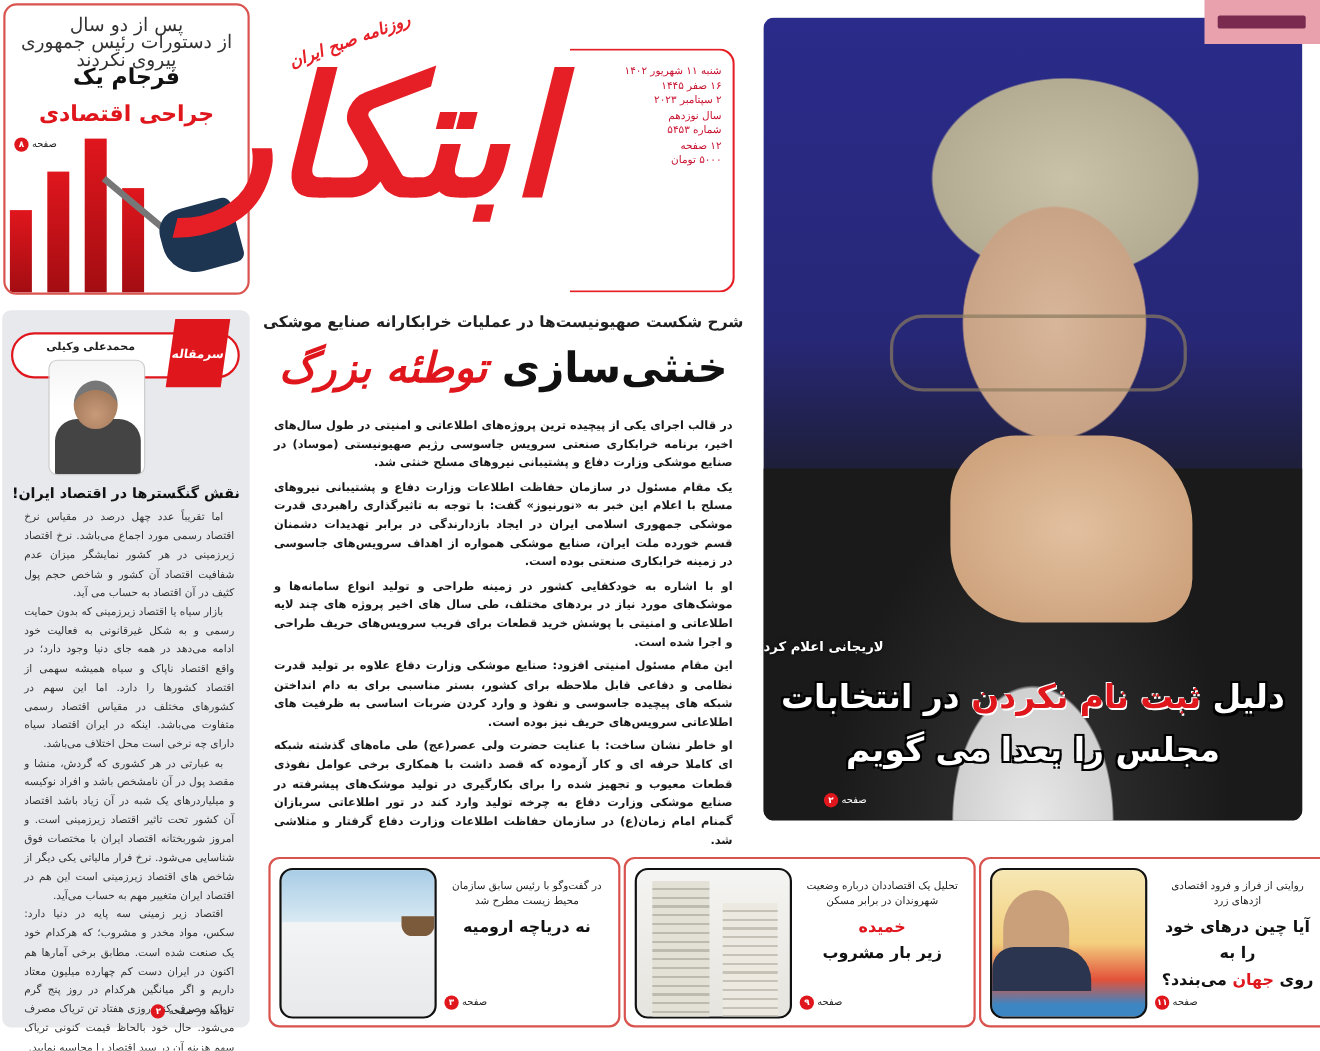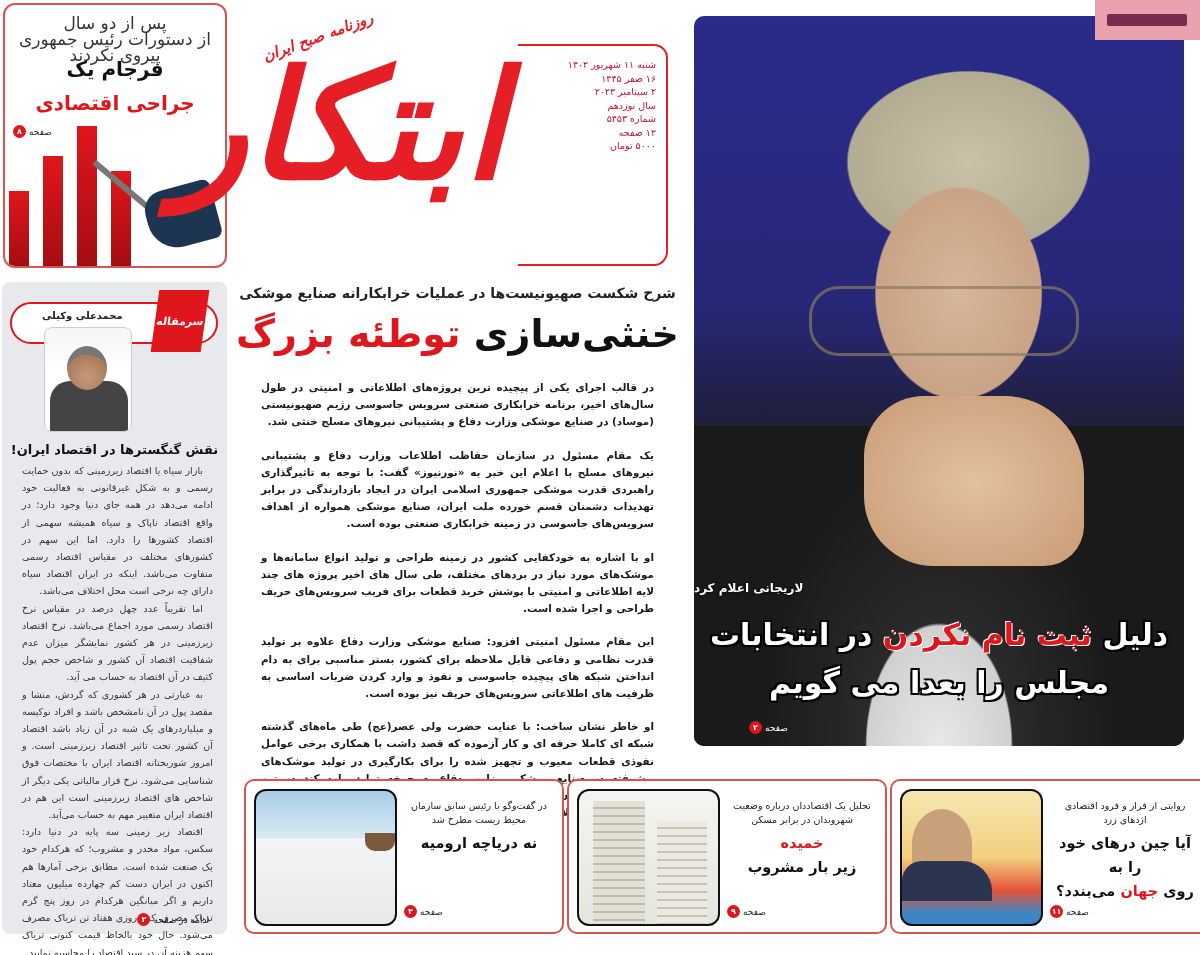--- a/index.html
+++ b/index.html
@@ -43,23 +43,23 @@
     position: absolute; left: 283px; top: 44px; width: 150px; height: 222px;
     border: 2px solid #e61e25; border-radius: 0 14px 14px 0; border-left: none;
   }
   .date-box .lines { padding: 12px 10px 0 0; font-size: 9.5px; line-height: 13.5px; color: #c8102e; text-align: right; }
 
   
   .main-story { position: absolute; left: 235px; top: 280px; width: 445px; }
   .main-kicker { text-align: center; font-size: 14px; font-weight: bold; color: #222; margin-top: 5px; }
   .main-headline { text-align: center; font-size: 38px; font-weight: bold; margin-top: 8px; line-height: 50px; }
   .main-headline .black { color: #111; }
-  .main-headline .red { color: #e0161d; }
+  .main-headline .red { color: #e0161d; font-style: italic; }
   .main-body { margin-top: 20px; font-size: 10.4px; line-height: 17.2px; font-weight: bold; color: #1a1a1a; text-align: justify; padding: 0 10px; }
-  .main-body p { margin: 16px; }
+  .main-body p { margin: 4px; }
   .main-story .page-ref { margin: 10px 10px 0 0; }
 
   
   .hero {
     position: absolute; left: 694px; top: 16px; width: 490px; height: 730px;
     border-radius: 10px; overflow: hidden;
     background:
       radial-gradient(ellipse 150px 190px at 54% 38%, #d8b69a 0%, #c9a385 55%, rgba(0,0,0,0) 56%),
       radial-gradient(ellipse 200px 150px at 56% 20%, #c9c2a8 0%, #b3ab92 60%, rgba(0,0,0,0) 61%),
       linear-gradient(180deg, #2a2b8a 0%, #272777 40%, #1c1d2a 60%, #111 100%);
@@ -219,22 +219,22 @@
   <div class="sidebar">
     <div class="editorial-pill"></div>
     <div class="editorial-tag">سرمقاله</div>
     <div class="author-name">محمدعلی وکیلی</div>
     <div class="author-photo">
       <div class="body"></div>
       <div class="head"></div>
     </div>
     <div class="ed-title">نقش گنگسترها در اقتصاد ایران!</div>
     <div class="ed-body">
+      <p>اما تقریباً عدد چهل درصد در مقیاس نرخ اقتصاد رسمی مورد اجماع می‌باشد. نرخ اقتصاد زیرزمینی در هر کشور نمایشگر میزان عدم شفافیت اقتصاد آن کشور و شاخص حجم پول کثیف در آن اقتصاد به حساب می آید.</p>
       <p>بازار سیاه یا اقتصاد زیرزمینی که بدون حمایت رسمی و به شکل غیرقانونی به فعالیت خود ادامه می‌دهد در همه جای دنیا وجود دارد؛ در واقع اقتصاد ناپاک و سیاه همیشه سهمی از اقتصاد کشورها را دارد. اما این سهم در کشورهای مختلف در مقیاس اقتصاد رسمی متفاوت می‌باشد. اینکه در ایران اقتصاد سیاه دارای چه نرخی است محل اختلاف می‌باشد.</p>
-      <p>اما تقریباً عدد چهل درصد در مقیاس نرخ اقتصاد رسمی مورد اجماع می‌باشد. نرخ اقتصاد زیرزمینی در هر کشور نمایشگر میزان عدم شفافیت اقتصاد آن کشور و شاخص حجم پول کثیف در آن اقتصاد به حساب می آید.</p>
       <p>به عبارتی در هر کشوری که گردش، منشا و مقصد پول در آن نامشخص باشد و افراد نوکیسه و میلیاردرهای یک شبه در آن زیاد باشد اقتصاد آن کشور تحت تاثیر اقتصاد زیرزمینی است. و امروز شوربختانه اقتصاد ایران با مختصات فوق شناسایی می‌شود. نرخ فرار مالیاتی یکی دیگر از شاخص های اقتصاد زیرزمینی است این هم در اقتصاد ایران متغییر مهم به حساب می‌آید.</p>
       <p>اقتصاد زیر زمینی سه پایه در دنیا دارد: سکس، مواد مخدر و مشروب؛ که هرکدام خود یک صنعت شده است. مطابق برخی آمارها هم اکنون در ایران دست کم چهارده میلیون معتاد داریم و اگر میانگین هرکدام در روز پنج گرم تریاک مصرف کنند روزی هفتاد تن تریاک مصرف می‌شود. حال خود بالحاظ قیمت کنونی تریاک سهم هزینه آن در سبد اقتصاد را محاسبه نمایید.</p>
     </div>
     <div class="page-ref">
       <span>ادامه در صفحه</span>
       <span class="num">۲</span>
     </div>
   </div>
 
   <div class="teaser" style="left:890px;">

